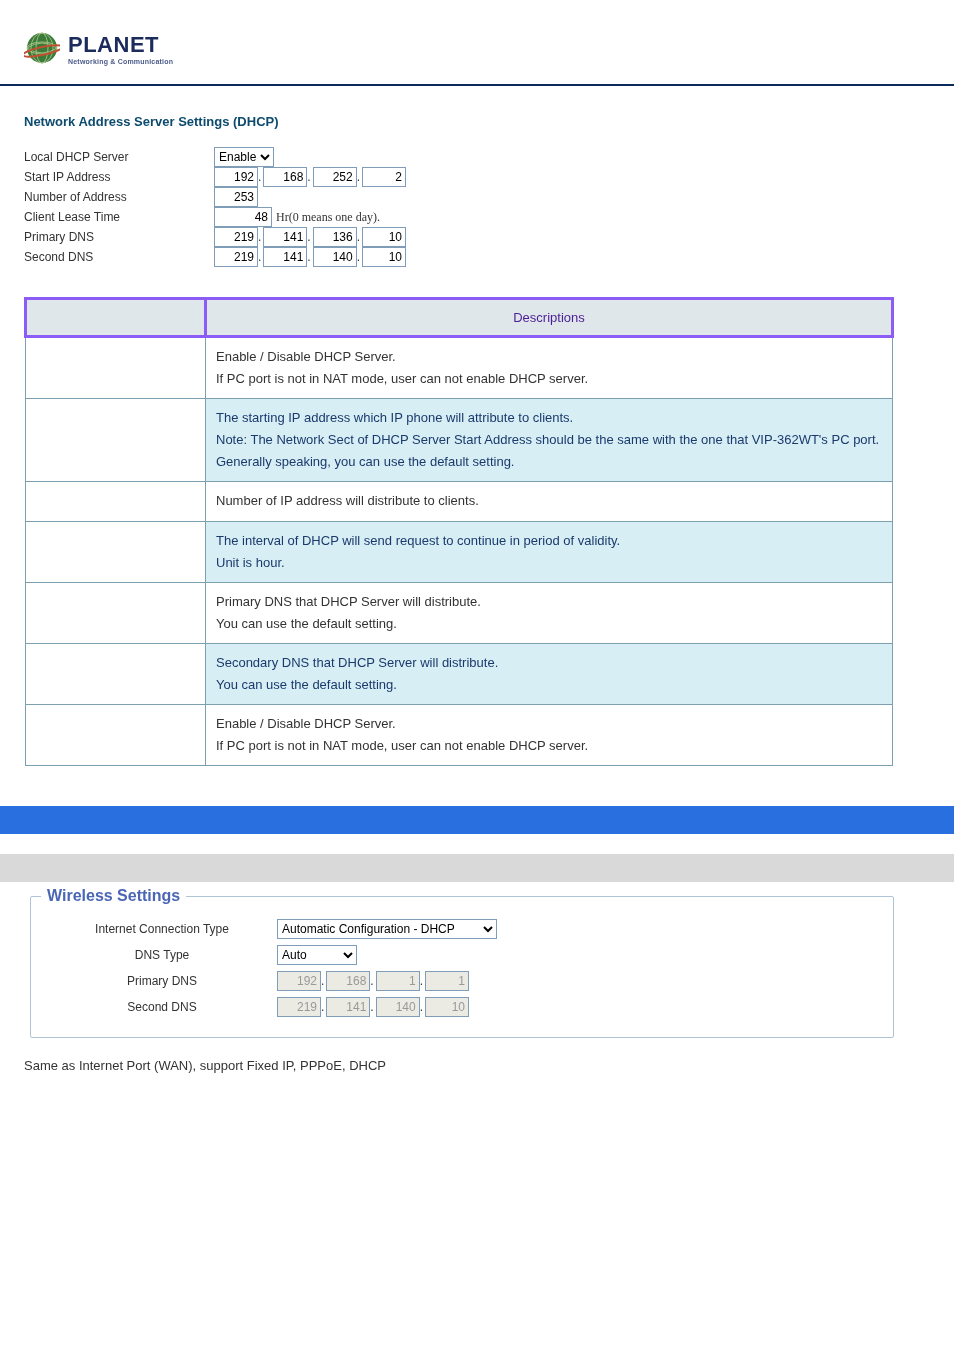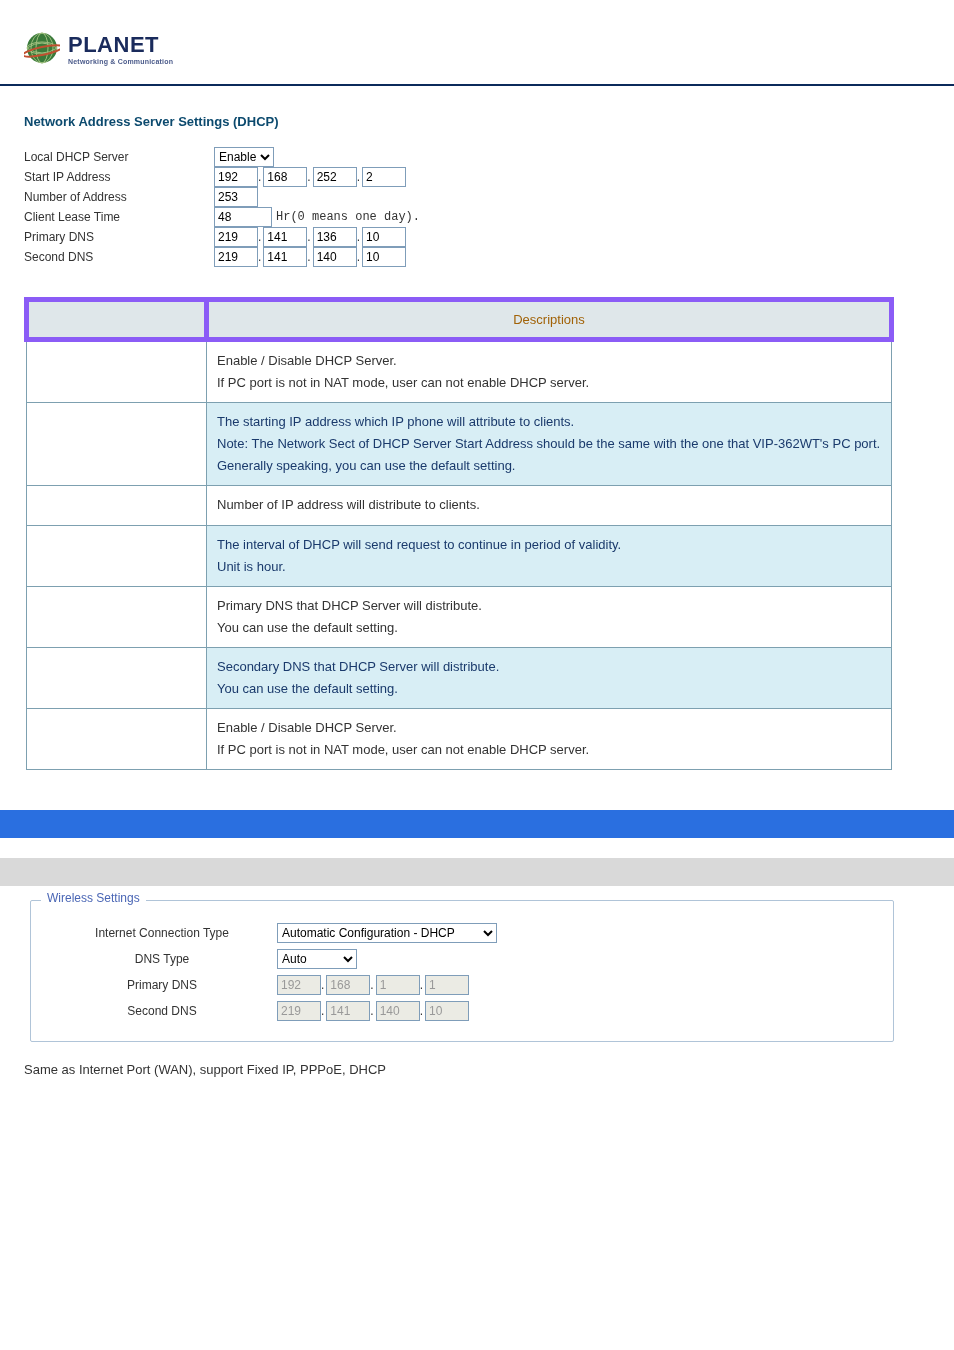--- a/index.html
+++ b/index.html
@@ -10,34 +10,34 @@
   .logo-globe { width: 36px; height: 36px; }
   .logo-text { display: flex; flex-direction: column; }
   .logo-planet { font-family: Arial Black, Arial, sans-serif; font-size: 22px; font-weight: 900; color: #1a2b5c; letter-spacing: 0.5px; }
   .logo-sub { font-size: 7px; color: #4a5a8a; font-weight: bold; letter-spacing: 0.2px; }
   .hr { border: none; border-top: 2px solid #0b2a5b; margin: 8px -60px 0 -60px; }
   .section-title { font-family: "Segoe UI", Arial, sans-serif; font-size: 13px; font-weight: bold; color: #0c4a6e; margin: 28px 0 18px 0; }
   .dhcp-grid { display: grid; grid-template-columns: 190px auto; align-items: center; margin-bottom: 30px; }
   .lbl { font-family: Tahoma, Arial, sans-serif; font-size: 12px; color: #333; }
   select { font-family: Arial; font-size: 12px; border: 1px solid #7f9db9; background: #fff; height: 20px; }
   .ip-row { display: flex; align-items: center; gap: 0; }
-  .ip-in { width: 44px; height: 20px; border: 1px solid #7f9db9; font-family: Arial; font-size: 12px; padding: 1px 3px; background: #fff; }
+  .ip-in { width: 44px; height: 20px; border: 1px solid #7f9db9; font-family: Arial; font-size: 12px; text-align: right; padding: 1px 3px; background: #fff; }
   .ip-in.disabled { background: #ebebe4; color: #999; }
   .dot { margin: 0 2px 0 0; font-size: 12px; }
-  .suffix { font-family: Liberation Mono, monospace; font-size: 12px; color: #333; margin-left: 4px; }
+  .suffix { font-family: Liberation Serif, serif; font-size: 12px; color: #333; margin-left: 4px; }
   table.desc { width: 100%; border-collapse: collapse; margin-top: 10px; }
-  table.desc th { background: #dfe7ea; font-weight: normal; font-size: 13px; padding: 10px; text-align: center; border: 5px solid #8b5cf6; color: #a16207; }
+  table.desc th { background: #dfe7ea; font-weight: normal; font-size: 13px; padding: 10px; text-align: center; border: 3px solid #8b5cf6; color: #4c1d95; }
   table.desc td { border: 1px solid #7da0b0; padding: 8px 10px; font-size: 13px; line-height: 1.7; }
   table.desc td.left { width: 180px; background: #fff; }
   table.desc tr.alt td.right { background: #d8eef5; color: #1a3a6c; }
   table.desc tr td.right { background: #fff; color: #333; }
   .blue-bar { background: #2a6fe0; height: 28px; margin: 40px -60px 0 -60px; }
   .gray-bar { background: #d9d9d9; height: 28px; margin: 20px -60px 14px -60px; }
   .wireless-box { border: 1px solid #b0c4d8; border-radius: 2px; margin: 10px 0 20px 6px; padding: 16px 16px 14px 16px; position: relative; background: #fff; }
-  .wireless-legend { position: absolute; top: -10px; left: 10px; background: #fff; padding: 0 6px; font-family: Tahoma, Arial; font-size: 12px; font-weight: normal; color: #4a66b5; }
+  .wireless-legend { position: absolute; top: -10px; left: 10px; background: #fff; padding: 0 6px; font-family: Tahoma, Arial; font-size: 16px; font-weight: bold; color: #4a66b5; }
   .wrow { display: grid; grid-template-columns: 230px auto; align-items: center; margin: 6px 0; }
   .wlbl { font-family: Tahoma, Arial; font-size: 12px; color: #333; text-align: center; }
   .footnote { font-size: 13px; color: #333; margin-top: 10px; }
 </style>
 </head>
 <body>
 
 <div class="page">
   <div class="header">
     <div class="logo">

